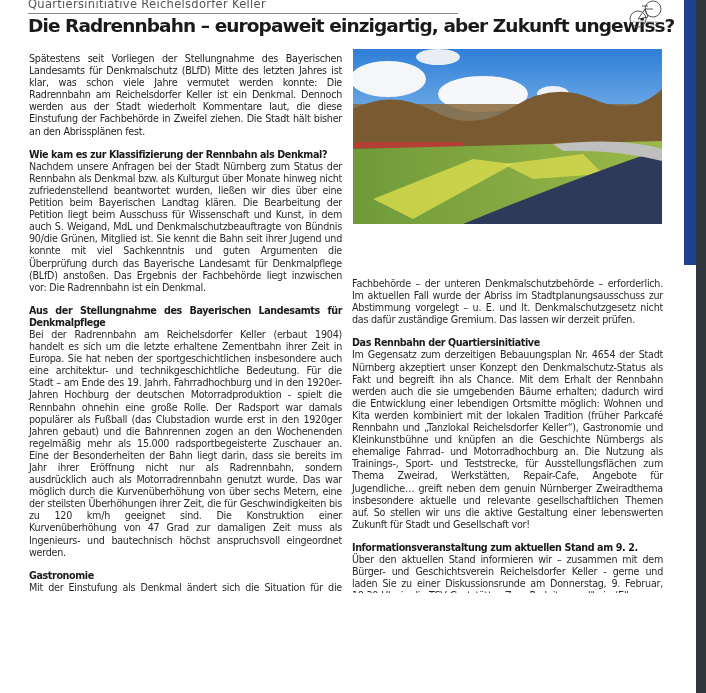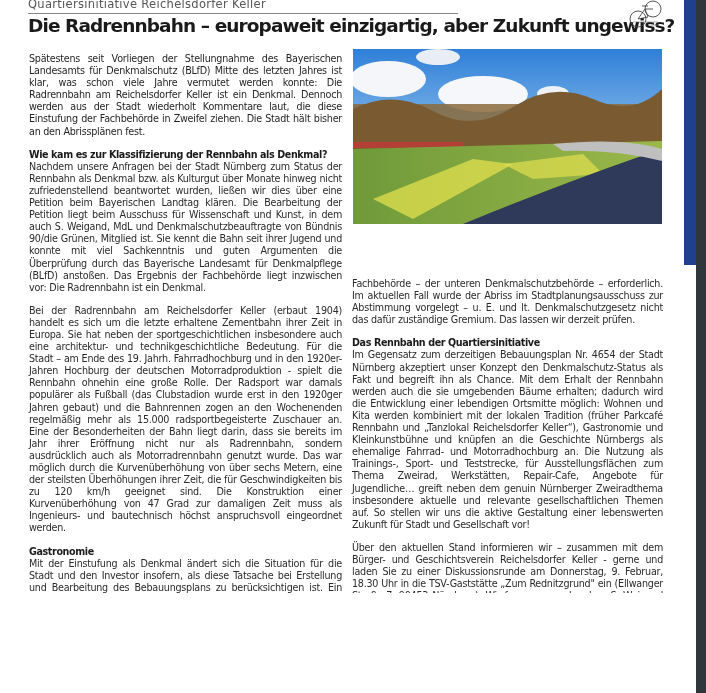--- a/index.html
+++ b/index.html
@@ -41,20 +41,21 @@
     <line x1="5" y1="22" x2="30" y2="22" stroke="#777" stroke-width="0.6"></line>
     <line x1="22" y1="25" x2="31" y2="25" stroke="#777" stroke-width="0.6"></line>
   </svg>
 
   <div class="col left">
     <p class="lead">Spätestens seit Vorliegen der Stellungnahme des Bayerischen Landesamts für Denkmalschutz (BLfD) Mitte des letzten Jahres ist klar, was schon viele Jahre vermutet werden konnte: Die Radrennbahn am Reichelsdorfer Keller ist ein Denkmal. Dennoch werden aus der Stadt wiederholt Kommentare laut, die diese Einstufung der Fachbehörde in Zweifel ziehen. Die Stadt hält bisher an den Abrissplänen fest.</p>
     <div class="gap"></div>
     <p class="subhead">Wie kam es zur Klassifizierung der Rennbahn als Denkmal?</p>
     <p>Nachdem unsere Anfragen bei der Stadt Nürnberg zum Status der Rennbahn als Denkmal bzw. als Kulturgut über Monate hinweg nicht zufriedenstellend beantwortet wurden, ließen wir dies über eine Petition beim Bayerischen Landtag klären. Die Bearbeitung der Petition liegt beim Ausschuss für Wissenschaft und Kunst, in dem auch S. Weigand, MdL und Denkmalschutzbeauftragte von Bündnis 90/die Grünen, Mitglied ist. Sie kennt die Bahn seit ihrer Jugend und konnte mit viel Sachkenntnis und guten Argumenten die Überprüfung durch das Bayerische Landesamt für Denkmalpflege (BLfD) anstoßen. Das Ergebnis der Fachbehörde liegt inzwischen vor: Die Radrennbahn ist ein Denkmal.</p>
     <div class="gap"></div>
+    <p class="subhead">Aus der Stellungnahme des Bayerischen Landesamts für Denkmalpflege</p>
     <p>Bei der Radrennbahn am Reichelsdorfer Keller (erbaut 1904) handelt es sich um die letzte erhaltene Zementbahn ihrer Zeit in Europa. Sie hat neben der sportgeschichtlichen insbesondere auch eine architektur- und technikgeschichtliche Bedeutung. Für die Stadt – am Ende des 19. Jahrh. Fahrradhochburg und in den 1920er-Jahren Hochburg der deutschen Motorradproduktion - spielt die Rennbahn ohnehin eine große Rolle. Der Radsport war damals populärer als Fußball (das Clubstadion wurde erst in den 1920ger Jahren gebaut) und die Bahnrennen zogen an den Wochenenden regelmäßig mehr als 15.000 radsportbegeisterte Zuschauer an. Eine der Besonderheiten der Bahn liegt darin, dass sie bereits im Jahr ihrer Eröffnung nicht nur als Radrennbahn, sondern ausdrücklich auch als Motorradrennbahn genutzt wurde. Das war möglich durch die Kurvenüberhöhung von über sechs Metern, eine der steilsten Überhöhungen ihrer Zeit, die für Geschwindigkeiten bis zu 120 km/h geeignet sind. Die Konstruktion einer Kurvenüberhöhung von 47 Grad zur damaligen Zeit muss als Ingenieurs- und bautechnisch höchst anspruchsvoll eingeordnet werden.</p>
     <div class="gap"></div>
     <p class="subhead">Gastronomie</p>
     <p>Mit der Einstufung als Denkmal ändert sich die Situation für die Stadt und den Investor insofern, als diese Tatsache bei Erstellung und Bearbeitung des Bebauungsplans zu berücksichtigen ist. Ein Denkmal kann nicht „einfach so“ abgerissen werden; stattdessen ist für den Abriss eines Denkmals eine Genehmigung der zuständigen</p>
   </div>
 
   <div class="photo">
     <svg width="309" height="175" viewBox="0 0 309 175" preserveAspectRatio="none">
       <defs>
         <linearGradient id="sky" x1="0" y1="0" x2="0" y2="1">
@@ -81,20 +82,21 @@
       <path d="M200 95 Q270 88 309 100 L309 112 Q260 100 210 102 Z" fill="#bfbfbf"></path>
     </svg>
   </div>
 
   <div class="col right">
     <p>Fachbehörde – der unteren Denkmalschutzbehörde – erforderlich. Im aktuellen Fall wurde der Abriss im Stadtplanungsausschuss zur Abstimmung vorgelegt – u. E. und lt. Denkmalschutzgesetz nicht das dafür zuständige Gremium. Das lassen wir derzeit prüfen.</p>
     <div class="gap"></div>
     <p class="subhead">Das Rennbahn der Quartiersinitiative</p>
     <p>Im Gegensatz zum derzeitigen Bebauungsplan Nr. 4654 der Stadt Nürnberg akzeptiert unser Konzept den Denkmalschutz-Status als Fakt und begreift ihn als Chance. Mit dem Erhalt der Rennbahn werden auch die sie umgebenden Bäume erhalten; dadurch wird die Entwicklung einer lebendigen Ortsmitte möglich: Wohnen und Kita werden kombiniert mit der lokalen Tradition (früher Parkcafé Rennbahn und „Tanzlokal Reichelsdorfer Keller“), Gastronomie und Kleinkunstbühne und knüpfen an die Geschichte Nürnbergs als ehemalige Fahrrad- und Motorradhochburg an. Die Nutzung als Trainings-, Sport- und Teststrecke, für Ausstellungsflächen zum Thema Zweirad, Werkstätten, Repair-Cafe, Angebote für Jugendliche… greift neben dem genuin Nürnberger Zweiradthema insbesondere aktuelle und relevante gesellschaftlichen Themen auf. So stellen wir uns die aktive Gestaltung einer lebenswerten Zukunft für Stadt und Gesellschaft vor!</p>
     <div class="gap"></div>
+    <p class="subhead">Informationsveranstaltung zum aktuellen Stand am 9. 2.</p>
     <p><span>Über den aktuellen Stand informieren wir – zusammen mit dem Bürger- und Geschichtsverein Reichelsdorfer Keller - gerne und laden Sie zu einer Diskussionsrunde am Donnerstag, 9. Februar, 18.30 Uhr in die TSV-Gaststätte „Zum Rednitzgrund" ein (Ellwanger Straße 7, 90453 Nürnberg). Wir freuen uns sehr, dass S. Weigand unserer Einladung gefolgt ist und ihre Teilnahme zugesagt hat. Wegen der begrenzt zur Verfügung stehenden Plätze bitten wir um Anmeldung unter der E-Mail-Adresse qi.reichelsdorfer.keller@</span><span class="sel">gmail.com.</span></p>
     <p class="signature">Dr. Wegen Müller</p>
   </div>
 
   <div class="greenbox"></div>
   <div class="grayline"></div>
 </div>
 
 <div class="bluebar"></div>
 <div class="darkstrip"></div>

